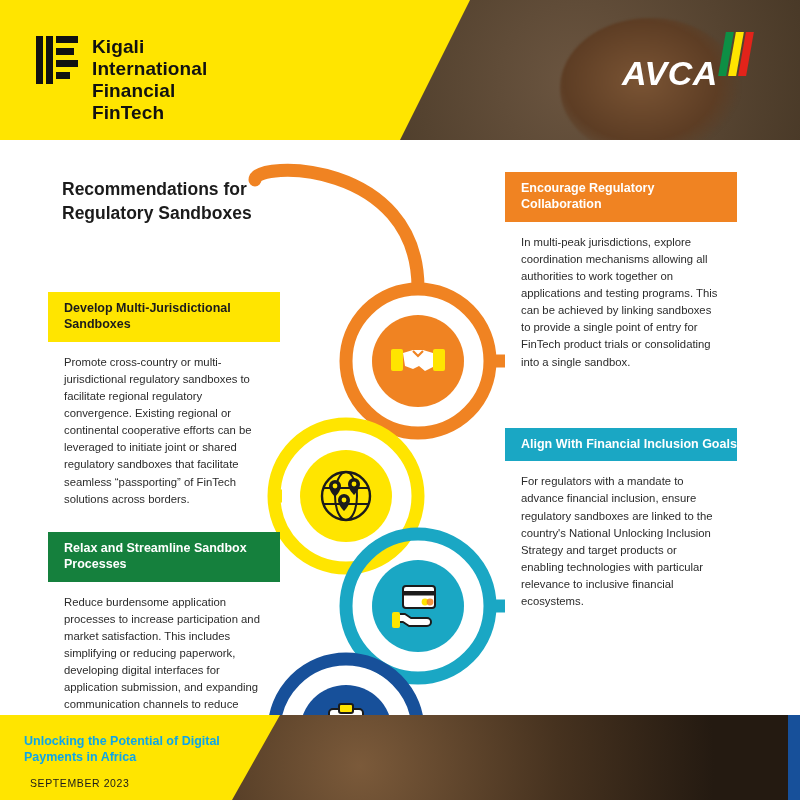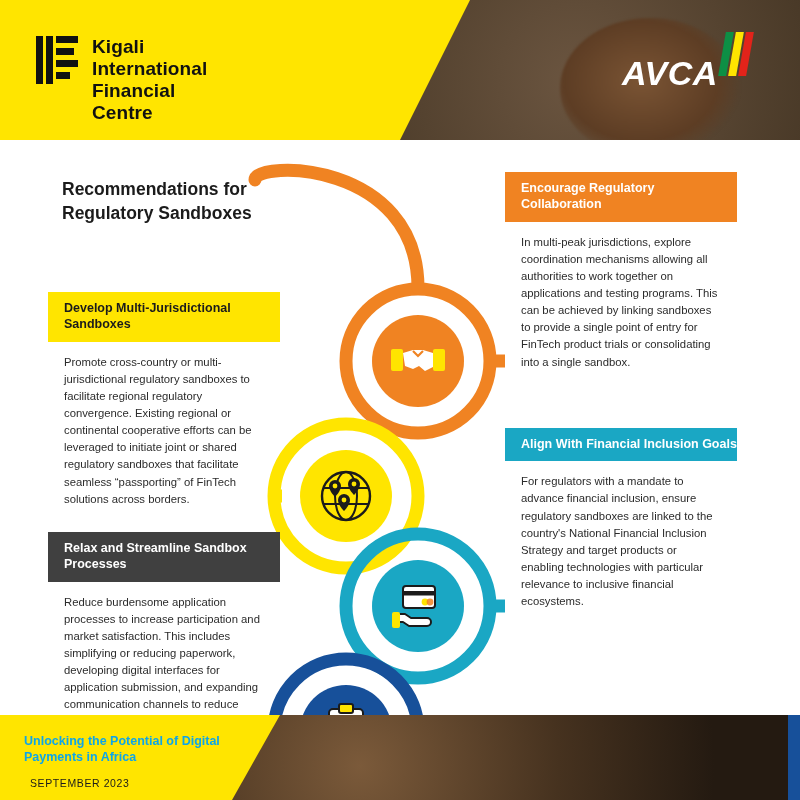--- a/index.html
+++ b/index.html
@@ -165,21 +165,21 @@
   }
   .block.right .bar { color: #ffffff; }
 
   .blk-collab { left: 505px; top: 32px; width: 232px; }
   .blk-collab .bar { background: #f08322; }
   .blk-multi { left: 48px; top: 152px; width: 232px; }
   .blk-multi .bar { background: #ffe500; }
   .blk-align { left: 505px; top: 268px; width: 232px; margin-top: 20px; }
   .blk-align .bar { background: #1aa7c4; }
   .blk-relax { left: 48px; top: 392px; width: 232px; }
-  .blk-relax .bar { background: #404040; color: #ffffff; }
+  .blk-relax .bar { background: #15803d; color: #ffffff; }
 
   
   .footer {
     position: absolute;
     left: 0; top: 715px;
     width: 800px; height: 85px;
     background: #2b2017;
     overflow: hidden;
   }
   .footer-photo {
@@ -235,21 +235,21 @@
           <i class="b2"></i>
           <i class="b3"></i>
           <i class="b4"></i>
           <i class="b5"></i>
           <i class="b6"></i>
       </div>
       <div class="kifc-name">
         <div>Kigali</div>
         <div>International</div>
         <div>Financial</div>
-        <div>Centre</div>
+        <div>FinTech</div>
       </div>
     </div>
 
     <div class="avca">
       <div class="avca-flag">
         <span class="s1"></span>
           <span class="s2"></span>
           <span class="s3"></span>
       </div>
       <div class="avca-text">AVCA</div>
@@ -330,21 +330,21 @@
       <div class="body">In multi-peak jurisdictions, explore coordination mechanisms allowing all authorities to work together on applications and testing programs. This can be achieved by linking sandboxes to provide a single point of entry for FinTech product trials or consolidating into a single sandbox.</div>
     </div>
 
     <div class="block blk-multi">
       <div class="bar">Develop Multi-Jurisdictional Sandboxes</div>
       <div class="body">Promote cross-country or multi-jurisdictional regulatory sandboxes to facilitate regional regulatory convergence. Existing regional or continental cooperative efforts can be leveraged to initiate joint or shared regulatory sandboxes that facilitate seamless “passporting” of FinTech solutions across borders.</div>
     </div>
 
     <div class="block right blk-align">
       <div class="bar">Align With Financial Inclusion Goals</div>
-      <div class="body">For regulators with a mandate to advance financial inclusion, ensure regulatory sandboxes are linked to the country's National Financial Inclusion Strategy and target products or enabling technologies with particular relevance to inclusive financial ecosystems.</div>
+      <div class="body">For regulators with a mandate to advance financial inclusion, ensure regulatory sandboxes are linked to the country's National Unlocking Inclusion Strategy and target products or enabling technologies with particular relevance to inclusive financial ecosystems.</div>
     </div>
 
     <div class="block blk-relax">
       <div class="bar">Relax and Streamline Sandbox Processes</div>
       <div class="body">Reduce burdensome application processes to increase participation and market satisfaction. This includes simplifying or reducing paperwork, developing digital interfaces for application submission, and expanding communication channels to reduce review and processing times.</div>
     </div>
 
   </div>
 
   <div class="footer">

